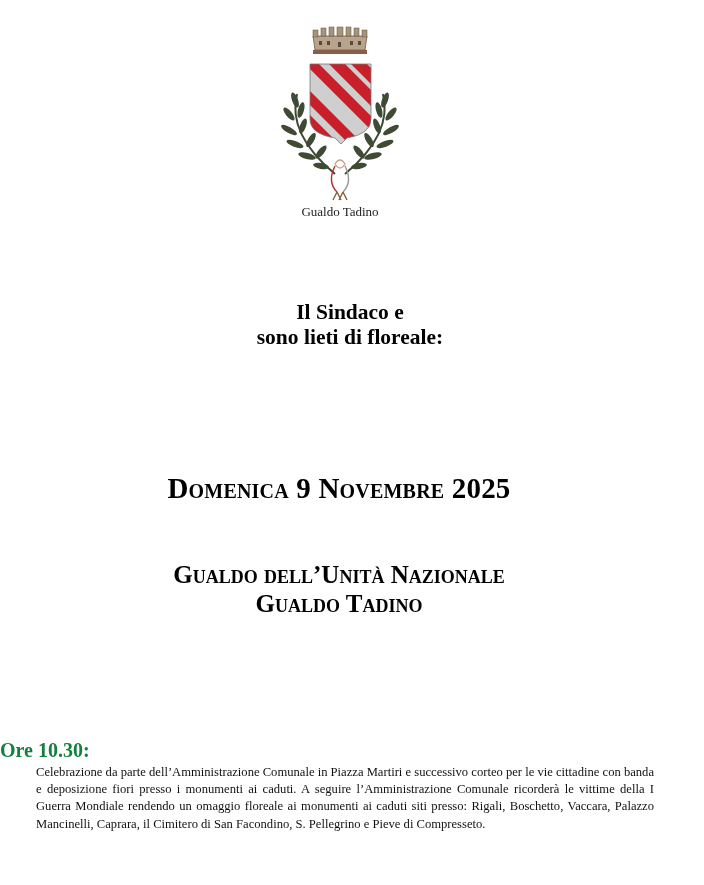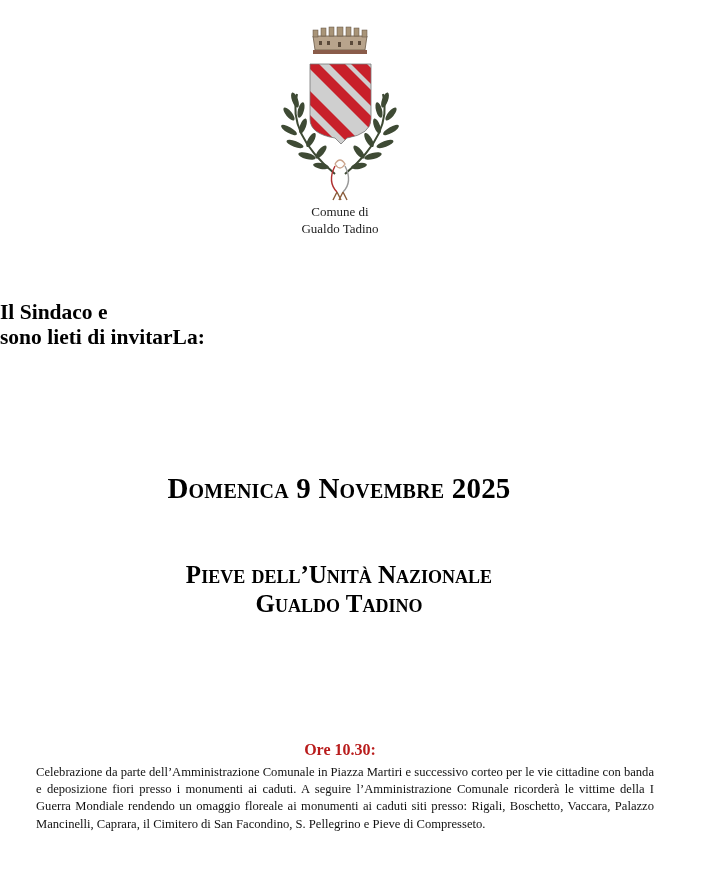--- a/index.html
+++ b/index.html
@@ -1,22 +1,22 @@
 <!DOCTYPE html>
 <html><head>
   <meta charset="utf-8">
   <style>
     html, body { margin: 0; padding: 0; background: #ffffff; }
     body { width: 704px; height: 885px; position: relative; overflow: hidden; font-family: "Liberation Serif", serif; color: #000; }
     .crest { position: absolute; left: 275px; top: 24px; width: 130px; height: 180px; }
     .crest-caption { position: absolute; left: 260px; top: 203px; width: 160px; text-align: center; font-family: "Liberation Serif", serif; font-size: 13px; line-height: 17px; color: #222; }
-    .invite { position: absolute; left: 0; top: 300px; width: 684px; text-align: left; font-family: "Liberation Serif", serif; font-weight: bold; font-size: 21.5px; line-height: 25px; }
+    .invite { position: absolute; left: 0; top: 300px; width: 684px; text-align: center; font-family: "Liberation Serif", serif; font-weight: bold; font-size: 21.5px; line-height: 25px; padding-left: 8px; }
     .date { position: absolute; left: 0; top: 473px; width: 678px; text-align: center; font-weight: bold; font-size: 29px; line-height: 30px; font-variant: small-caps; letter-spacing: 0.2px; }
     .event { position: absolute; left: 0; top: 560px; width: 678px; text-align: center; font-weight: bold; font-size: 25px; line-height: 29px; font-variant: small-caps; }
-    .time { position: absolute; left: 0; top: 739px; width: 680px; text-align: center; font-weight: bold; font-size: 16px; line-height: 22px; color: #b91c1c; }
+    .time { position: absolute; left: 0; top: 739px; width: 680px; text-align: left; font-weight: bold; font-size: 20px; line-height: 22px; color: #15803d; }
     .body-text { position: absolute; left: 36px; top: 764px; width: 618px; font-family: "Liberation Serif", serif; font-size: 12.6px; line-height: 17.2px; text-align: justify; color: #111; }
   </style>
 </head>
 <body>
 
 <div class="crest">
   <svg width="130" height="180" viewBox="0 0 130 180">
     <defs>
       <clipPath id="shieldClip">
         <path d="M35 40 L96 40 L96 95 Q96 110 72 114 L66 120 L60 114 Q35 110 35 95 Z"></path>
@@ -84,31 +84,30 @@
     <g fill="none" stroke-width="1.4">
       <path d="M60 140 Q65 132 70 140 Q65 148 60 140" stroke="#c9a28a"></path>
       <path d="M60 142 Q52 158 62 168" stroke="#b03030"></path>
       <path d="M70 142 Q78 158 68 168" stroke="#999"></path>
       <path d="M62 168 L58 176 M62 168 L66 176 M68 168 L64 176 M68 168 L72 176" stroke="#8a5c3a"></path>
     </g>
   </svg>
 </div>
 
 <div class="crest-caption">
-  <div>Comune di</div>
   <div>Gualdo Tadino</div>
 </div>
 
 <div class="invite">
   <div>Il Sindaco e</div>
-  <div>sono lieti di invitarLa:</div>
+  <div>sono lieti di floreale:</div>
 </div>
 
 <div class="date">Domenica 9 Novembre 2025</div>
 
 <div class="event">
-  <div>Pieve dell’Unità Nazionale</div>
+  <div>Gualdo dell’Unità Nazionale</div>
   <div>Gualdo Tadino</div>
 </div>
 
 <div class="time">Ore 10.30:</div>
 
 <div class="body-text">Celebrazione da parte dell’Amministrazione Comunale in Piazza Martiri e successivo corteo per le vie cittadine con banda e deposizione fiori presso i monumenti ai caduti. A seguire l’Amministrazione Comunale ricorderà le vittime della I Guerra Mondiale rendendo un omaggio floreale ai monumenti ai caduti siti presso: Rigali, Boschetto, Vaccara, Palazzo Mancinelli, Caprara, il Cimitero di San Facondino, S. Pellegrino e Pieve di Compresseto.</div>
 
 </body></html>

